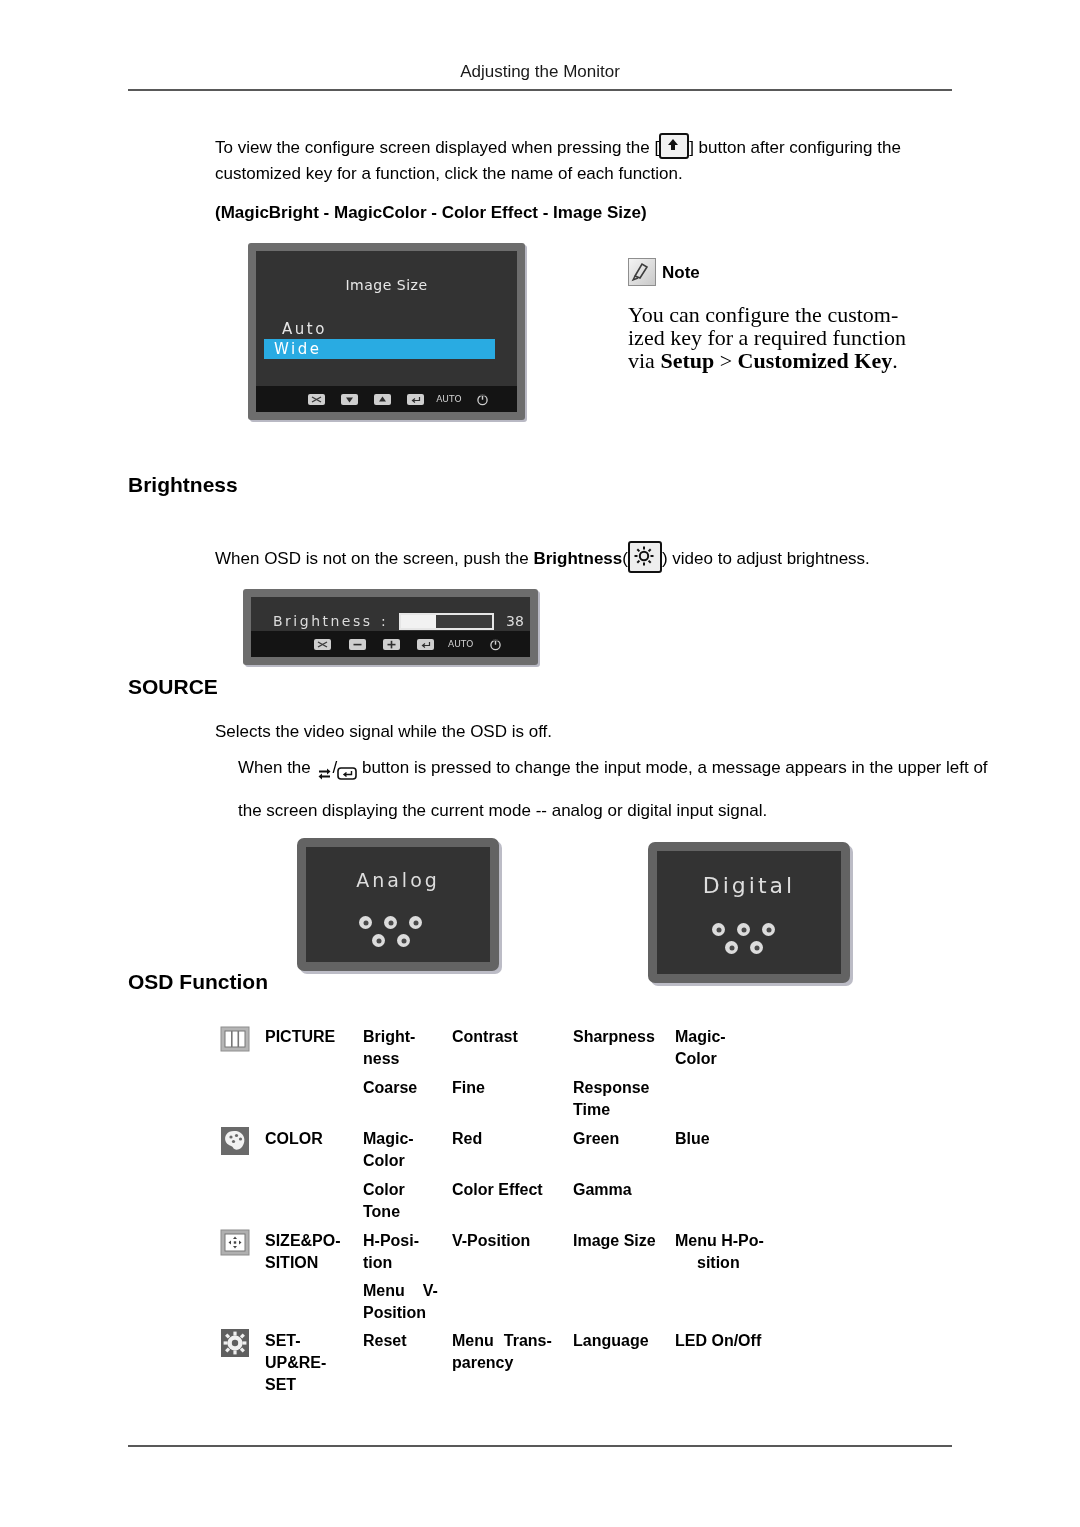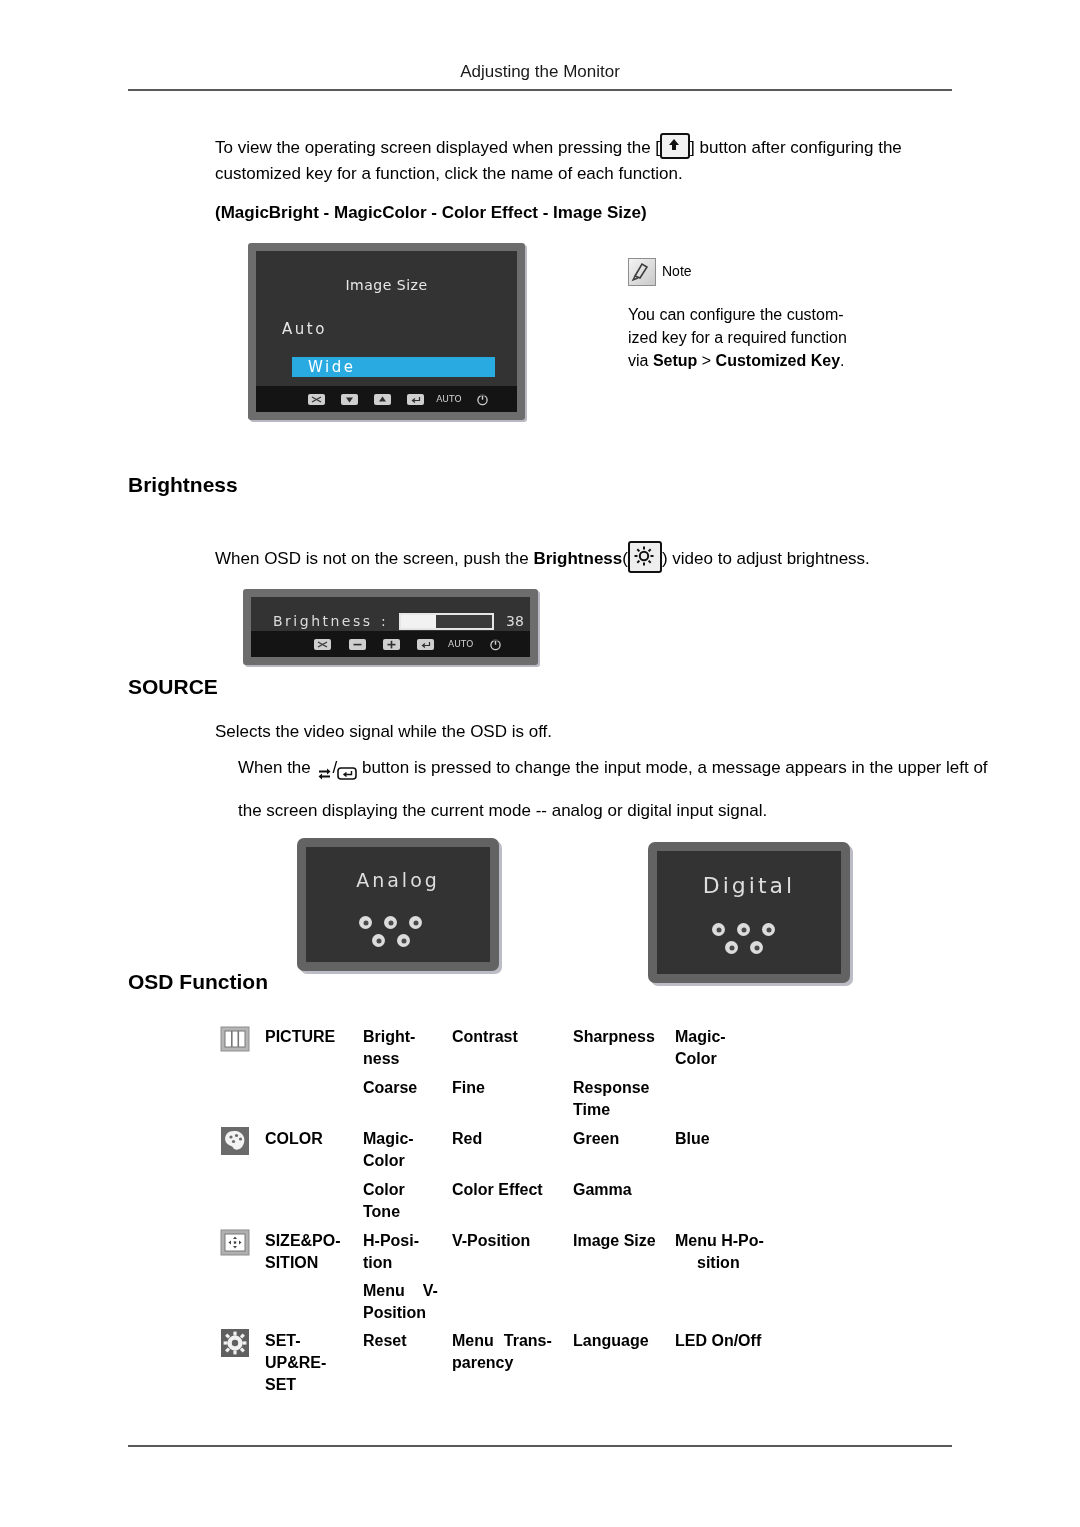--- a/index.html
+++ b/index.html
@@ -141,56 +141,56 @@
   }
 
   
   .note-icon {
     position: absolute;
     width: 26px; height: 26px;
     background: linear-gradient(135deg,#f4f4f4,#c9c9c9);
     border: 1px solid #8e8e8e;
   }
   .note-label {
-    position: absolute; font-size: 14px; font-weight: normal;
+    position: absolute; font-size: 17px; font-weight: bold;
   }
   .note-body {
-    position: absolute; font-size: 16px; line-height: 23px;
+    position: absolute; font-size: 22px; line-height: 23px; font-family: Liberation Serif, serif;
   }
   .tbl-icon {
     position: absolute; width: 30px; height: 30px;
     display: flex; align-items: center; justify-content: center;
   }
   .cell {
     position: absolute; font-size: 16px; font-weight: bold;
     line-height: 22px; color: #000;
   }
 </style>
 </head>
 <body>
 
 <div class="page">
 
   <div class="header-title">Adjusting the Monitor</div>
   <div class="rule top"></div>
 
   <div class="para" style="left:215px; top:133px; width:745px;">
-    <span>To view the operating screen displayed when pressing the [</span><span class="key-box"><svg width="22" height="18" viewBox="0 0 22 18" style="position:absolute;left:1px;top:1px;">
+    <span>To view the configure screen displayed when pressing the [</span><span class="key-box"><svg width="22" height="18" viewBox="0 0 22 18" style="position:absolute;left:1px;top:1px;">
           <path d="M11 3 L16 9 L13 9 L13 14 L9 14 L9 9 L6 9 Z" fill="#111"></path>
         </svg></span><span>] button after configuring the</span><br>
     <span>customized key for a function, click the name of each function.</span>
   </div>
 
   <div class="para bold" style="left:215px; top:200px;">(MagicBright - MagicColor - Color Effect - Image Size)</div>
 
   <div class="osd" style="left:248px; top:243px; width:277px; height:177px;">
     <div class="osd-inner">
       <div class="osd-title" style="top:26px;">Image Size</div>
       <div class="osd-opt" style="left:26px; top:69px;">Auto</div>
-      <div class="osd-opt sel" style="left:36px; top:88px; right:22px; padding:1px 16px;margin-top:18px;">Wide</div>
+      <div class="osd-opt sel" style="left:8px; top:88px; right:22px; padding:1px 10px;">Wide</div>
 
       <div class="osd-btnbar">
         <div class="osd-btn" style="flex:1.35"></div>
         <div class="osd-btn" style="flex:1">
           <span class="glyph-box sm">
               <svg width="17" height="11" style="position:absolute;left:0;top:0;">
                 <path d="M4 3 L13 8 M13 3 L4 8" stroke="#3a3a3a" stroke-width="1.4"></path>
               </svg>
             </span>
         </div>

